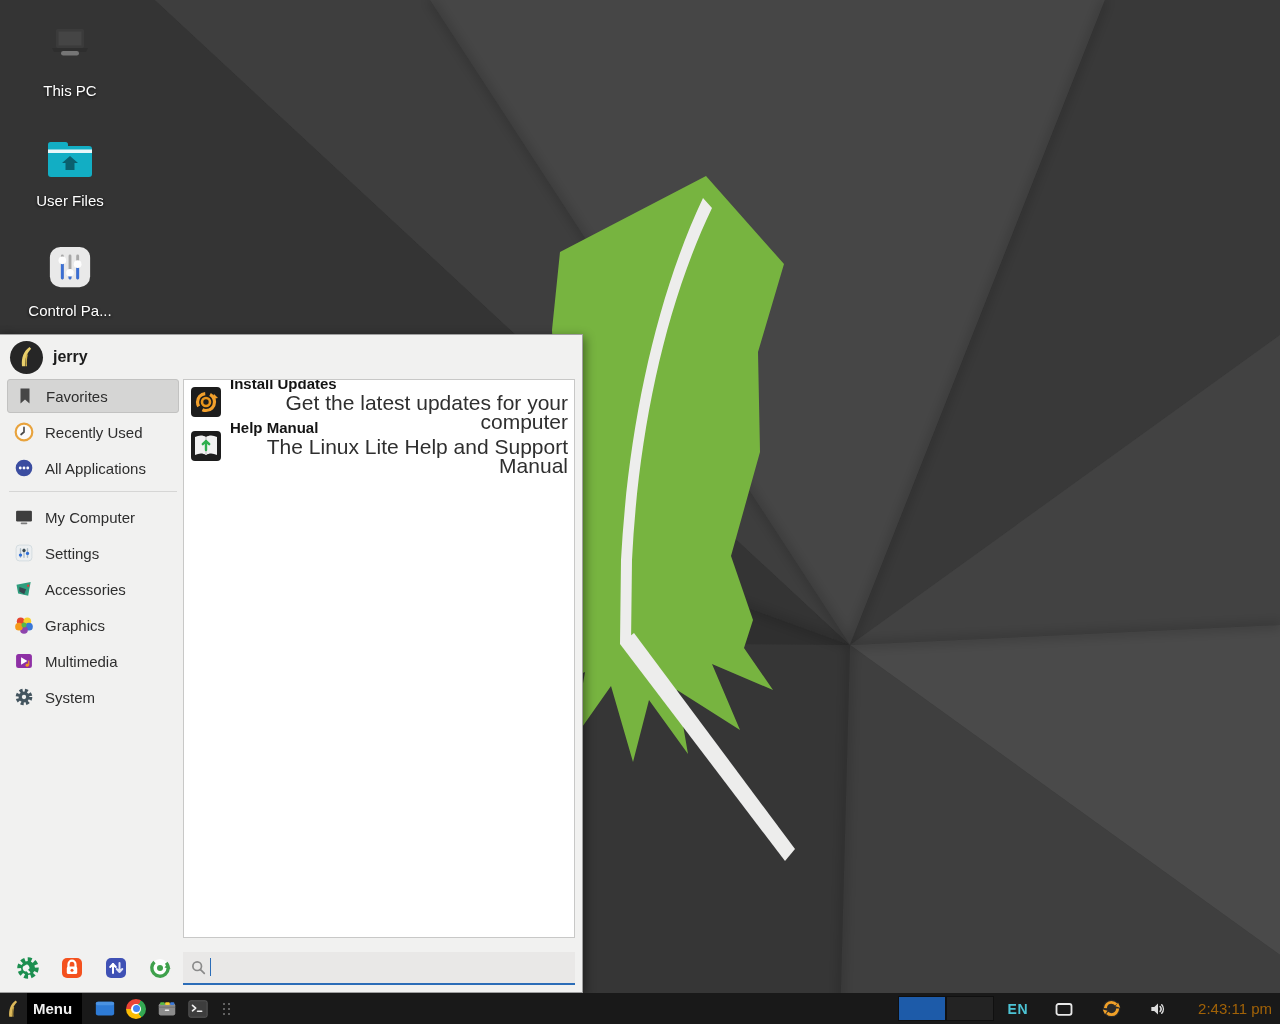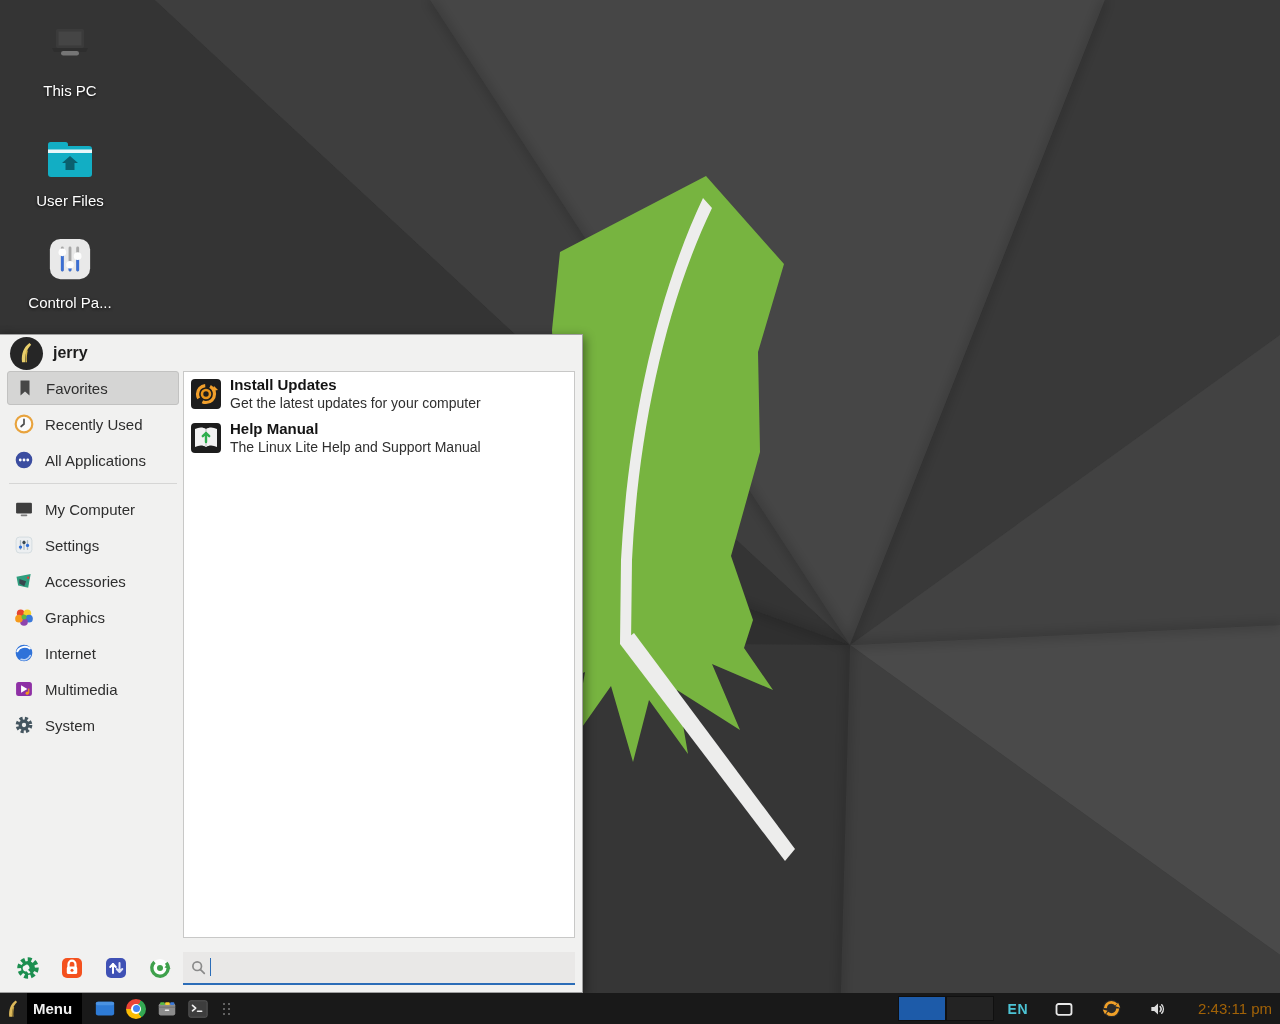--- a/index.html
+++ b/index.html
@@ -10,48 +10,48 @@
   
   .wallpaper { position:absolute; left:0; top:0; }
 
   
   .dicon { position:absolute; width:110px; text-align:center; cursor:default; }
   .dicon .dicon-img { display:flex; justify-content:center; align-items:flex-end; height:46px; }
   .dicon .dlabel { margin-top:12px; color:#fff; font-size:15px;
                    text-shadow:0 1px 3px rgba(0,0,0,.85); white-space:nowrap; }
   #dicon-pc   { left:15px; top:24px; }
   #dicon-files{ left:15px; top:134px; }
-  #dicon-ctrl { left:15px; top:236px; }
+  #dicon-ctrl { left:15px; top:244px; }
 
   
   .menu { position:absolute; left:0; top:334px; width:583px; height:659px;
           background:#f1f1f0; border:1px solid #9f9f9f; border-left:none;
           display:flex; flex-direction:column; box-shadow:2px 3px 10px rgba(0,0,0,.45); }
-  .menu-header { height:36px; display:flex; align-items:center; padding:12px 10px; flex:0 0 auto; }
+  .menu-header { height:44px; display:flex; align-items:center; padding:12px 10px; flex:0 0 auto; }
   .avatar { width:33px; height:33px; border-radius:50%; background:#262626;
             display:flex; align-items:center; justify-content:center; flex:0 0 auto; }
   .menu-username { margin-left:10px; font-size:16px; font-weight:bold; color:#1c1c1c; }
 
   .menu-body { flex:1 1 auto; display:flex; min-height:0; }
   .sidebar { width:183px; flex:0 0 auto; padding:0 4px 0 7px; }
   .srow { height:34px; margin-bottom:2px; display:flex; align-items:center;
           border-radius:3px; padding:0 6px; cursor:default; }
   .srow.selected { background:#d5d5d4; border:1px solid #c2c2c1; }
   .srow .sic { width:22px; height:22px; flex:0 0 auto; display:flex;
                align-items:center; justify-content:center; }
   .srow .slabel { margin-left:10px; font-size:15px; color:#2e2e2e; white-space:nowrap; }
   .ssep { height:1px; background:#d6d6d5; margin:6px 2px 8px 2px; }
 
   .apps-panel { flex:1 1 auto; background:#ffffff; border:1px solid #c8c8c7;
                 margin:0 7px 6px 0; overflow:hidden; }
   .arow { display:flex; align-items:center; padding:4px 6px; height:44px; cursor:default; }
   .arow .aic { width:32px; height:32px; flex:0 0 auto; }
   .arow .atext { margin-left:8px; line-height:19px; }
   .arow .atitle { font-size:15px; font-weight:bold; color:#141414; }
-  .arow .asub { font-size:14px; color:#2f2f2f;text-align:right; }
+  .arow .asub { font-size:21px; color:#2f2f2f;text-align:right; }
 
   .menu-footer { flex:0 0 48px; display:flex; align-items:center; }
   .action-icons { width:183px; flex:0 0 auto; display:flex; align-items:center;
                   padding:0 16px; gap:20px; }
   .action-icons .abtn { width:24px; height:24px; cursor:pointer; }
   .searchbox { flex:1 1 auto; margin-right:7px; height:33px; background:#e9e8e7;
                border-bottom:2px solid #2b6db8; display:flex; align-items:center; padding:0 8px; }
   .searchbox input { border:none; outline:none; background:transparent; flex:1;
                      font-size:15px; color:#222; font-family:"Liberation Sans",sans-serif; }
   .caret { width:1px; height:18px; background:#2b6db8; margin-left:4px; }
@@ -257,30 +257,20 @@
               <circle cx="16" cy="7.5" r="4.6" fill="#f7d02c"></circle>
               <circle cx="18" cy="14" r="4.6" fill="#3b78d8"></circle>
               <circle cx="12" cy="18" r="4.6" fill="#8e44ad"></circle>
               <circle cx="6" cy="14" r="4.6" fill="#f59a1a"></circle>
               <circle cx="12" cy="12" r="3" fill="#58b847"></circle>
             </svg>
           </span>
           <span class="slabel">Graphics</span>
         </div>
 
-        <div class="srow">
-          <span class="sic">
-            <svg width="20" height="20" viewBox="0 0 24 24">
-              <circle cx="12" cy="12" r="10" fill="#2f72d9"></circle>
-              <path d="M4 10 a9.5 8 0 0 1 15 -3.5" stroke="#fff" stroke-width="2.4" fill="none" stroke-linecap="round"></path>
-              <path d="M19.5 15 a8.5 8 0 0 1 -11 4.5" stroke="#bcd4f5" stroke-width="2" fill="none" stroke-linecap="round"></path>
-            </svg>
-          </span>
-          <span class="slabel">Internet</span>
-        </div>
 
         <div class="srow">
           <span class="sic">
             <svg width="20" height="20" viewBox="0 0 24 24">
               <rect x="2.5" y="3.5" width="19" height="17" rx="3" fill="#8e30a5"></rect>
               <polygon points="8.5,7.5 8.5,16.5 16,12" fill="#ffffff"></polygon>
               <circle cx="15.8" cy="17" r="1.9" fill="#f59a1a"></circle>
               <rect x="17" y="11.5" width="1.4" height="5.5" fill="#f59a1a"></rect>
             </svg>
           </span>

